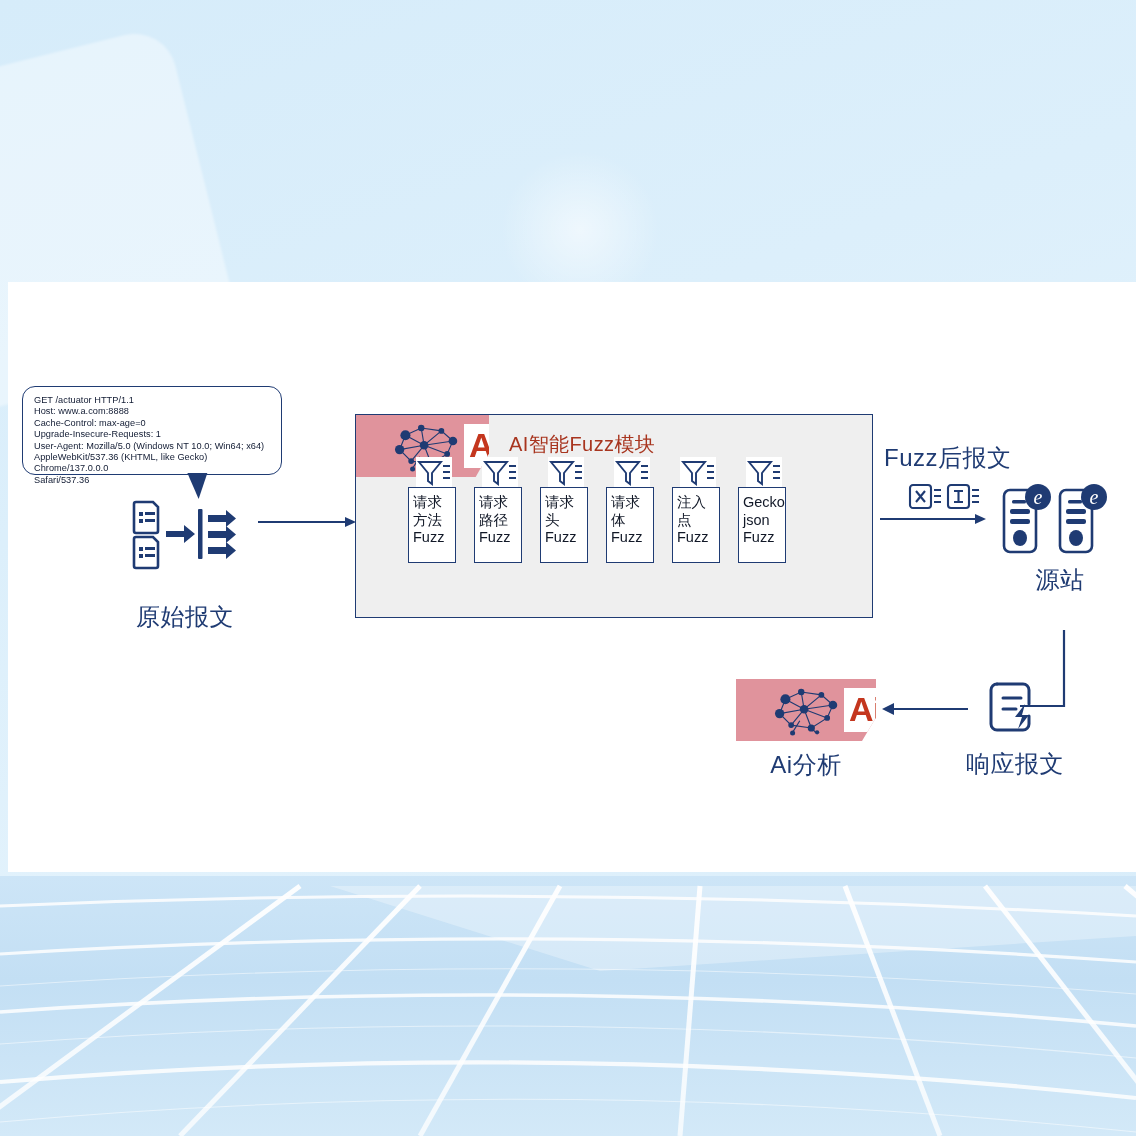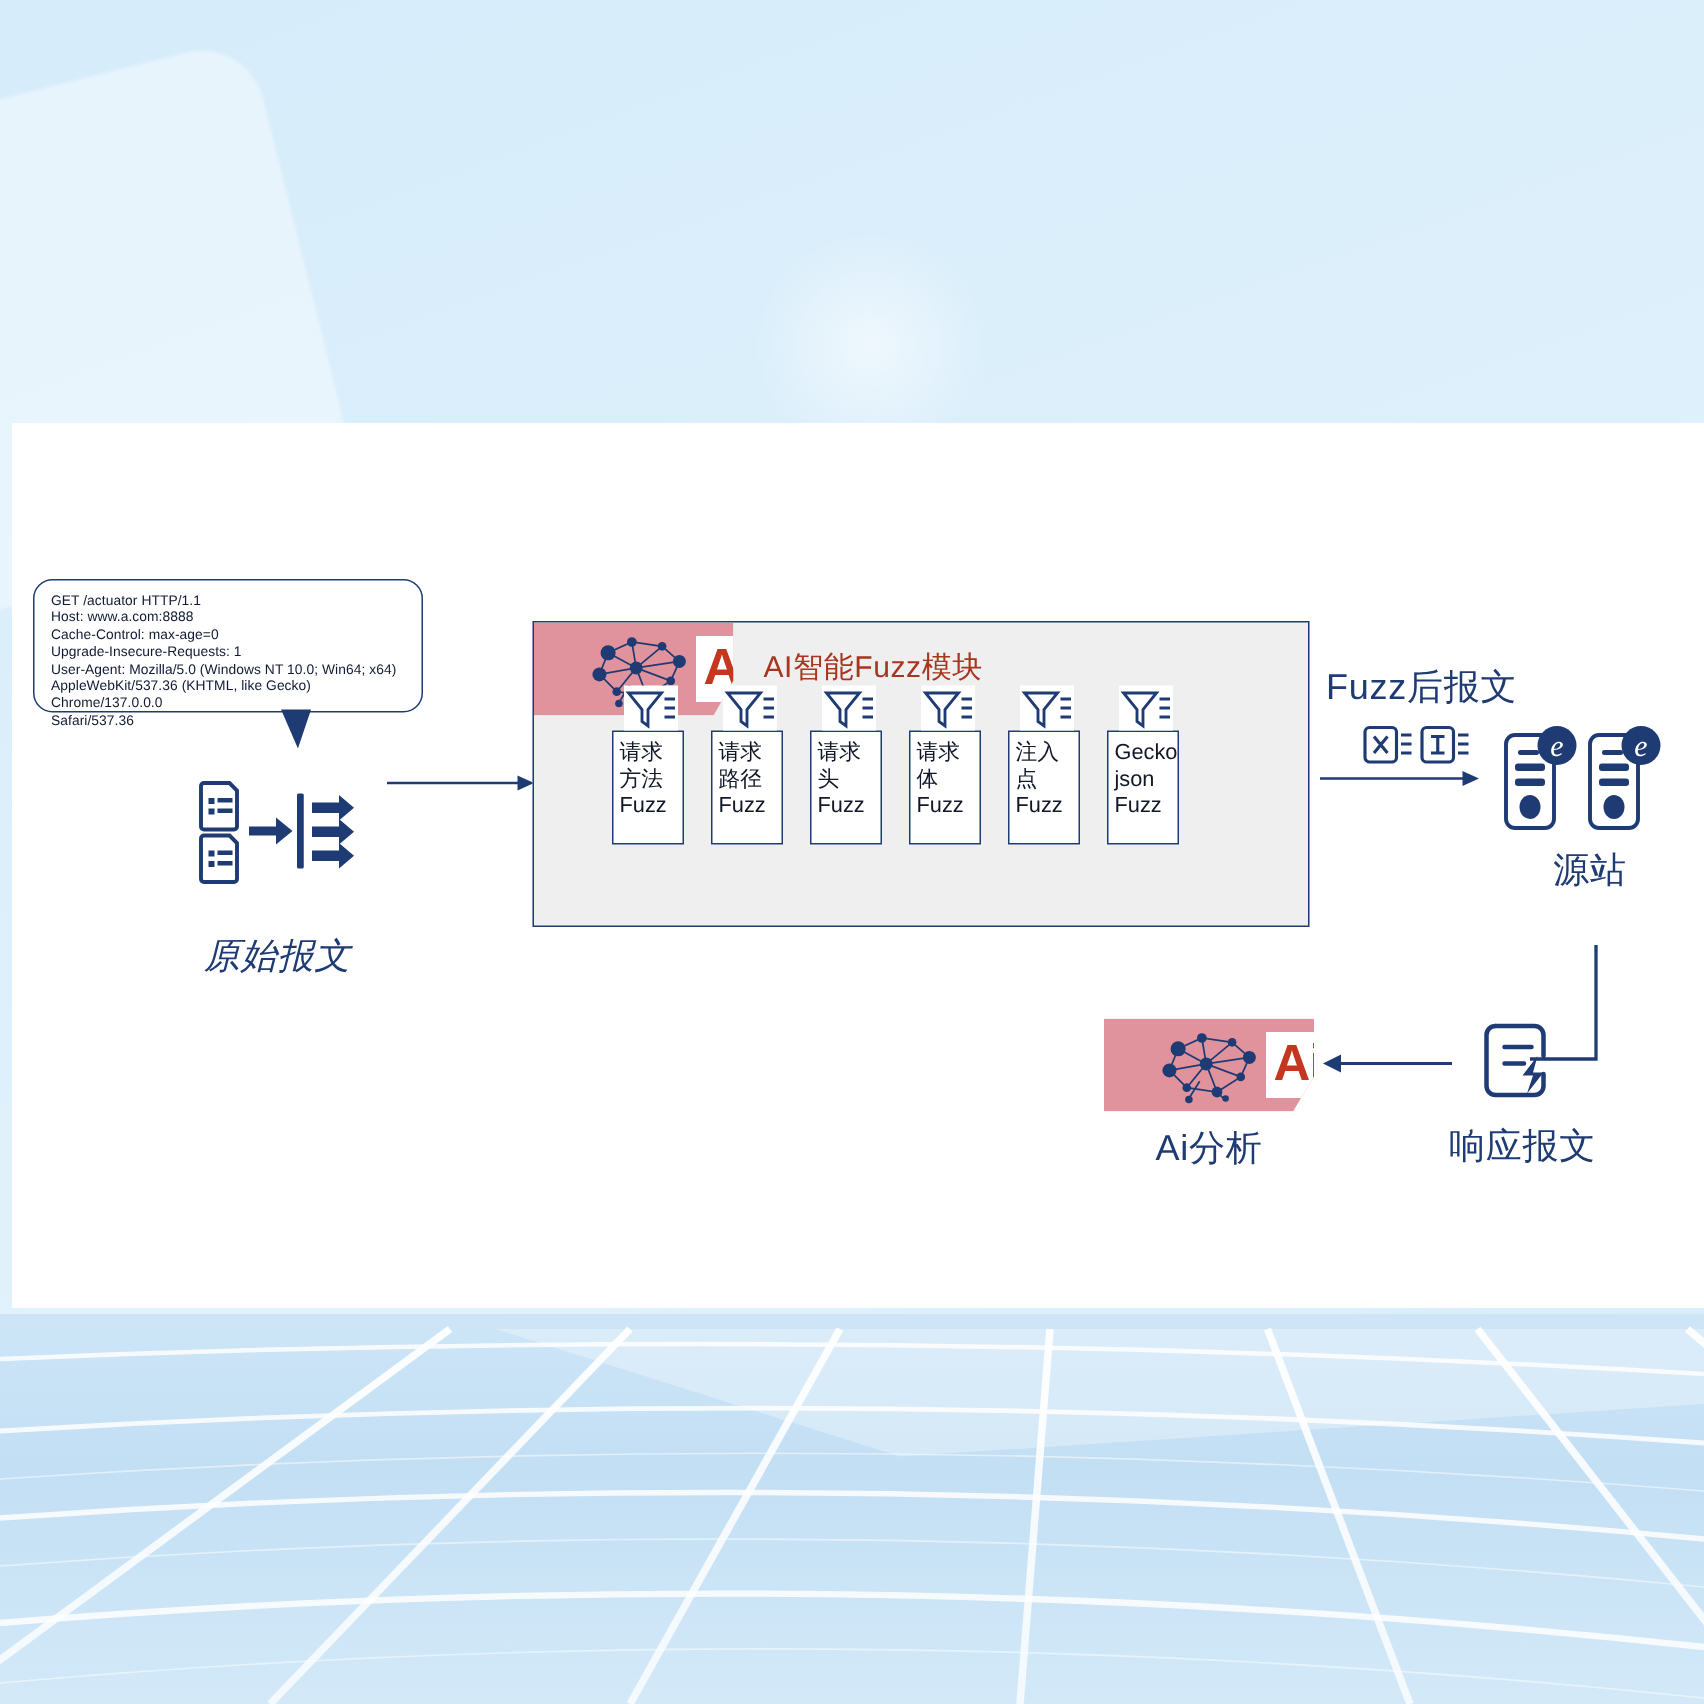--- a/index.html
+++ b/index.html
@@ -200,21 +200,21 @@
     <pre>GET /actuator HTTP/1.1
 Host: www.a.com:8888
 Cache-Control: max-age=0
 Upgrade-Insecure-Requests: 1
 User-Agent: Mozilla/5.0 (Windows NT 10.0; Win64; x64)
 AppleWebKit/537.36 (KHTML, like Gecko) Chrome/137.0.0.0
 Safari/537.36</pre>
   </div>
   <div class="callout-tail"></div>
 
-  <div class="grp" style="left:128px; top:515px;font-style:italic;">
+  <div class="grp" style="left:128px; top:495px;">
     <svg width="118" height="78" viewBox="0 0 118 78">
       <g fill="none" stroke="#1f3b73" stroke-width="2.6">
         <path d="M 8 7 h 17 l 5 5 v 24 a 2 2 0 0 1 -2 2 h -20 a 2 2 0 0 1 -2 -2 v -27 a 2 2 0 0 1 2 -2 z"></path>
         <path d="M 8 42 h 17 l 5 5 v 24 a 2 2 0 0 1 -2 2 h -20 a 2 2 0 0 1 -2 -2 v -27 a 2 2 0 0 1 2 -2 z"></path>
       </g>
       <g fill="#1f3b73">
         <rect x="11" y="17" width="4" height="4"></rect>
           <rect x="17" y="17" width="10" height="3"></rect>
         <rect x="11" y="24" width="4" height="4"></rect>
           <rect x="17" y="24" width="10" height="3"></rect>

